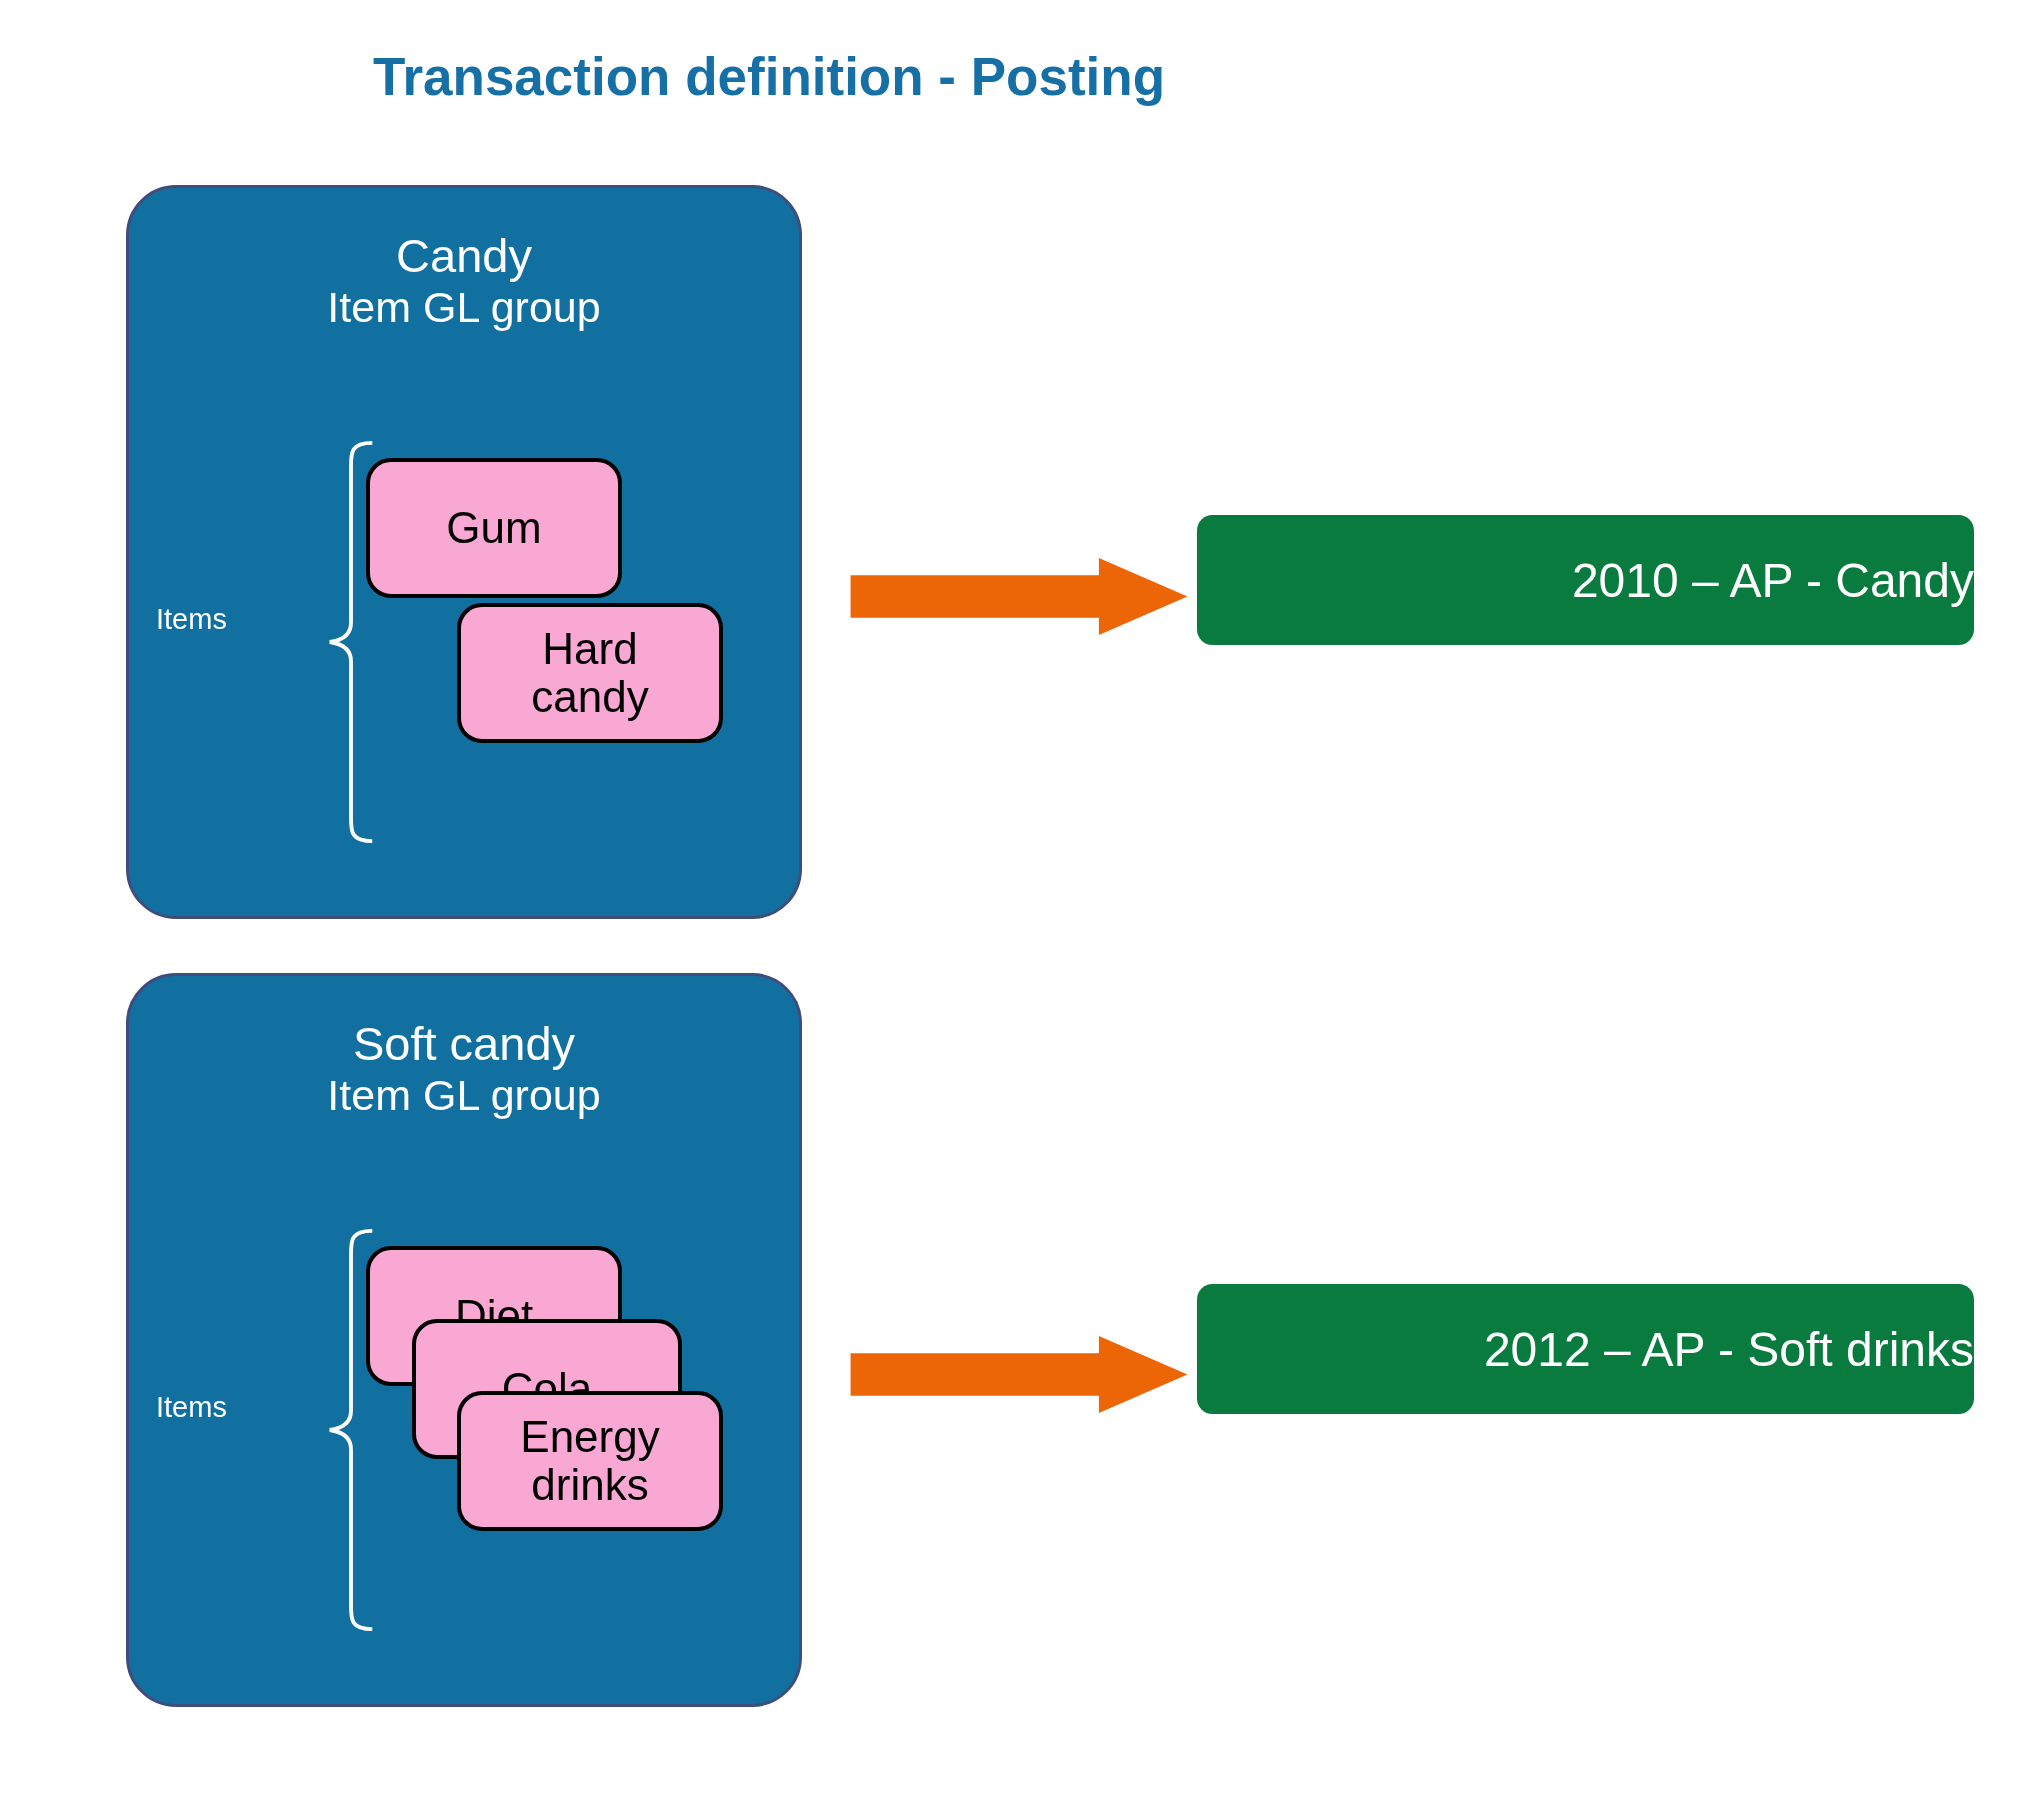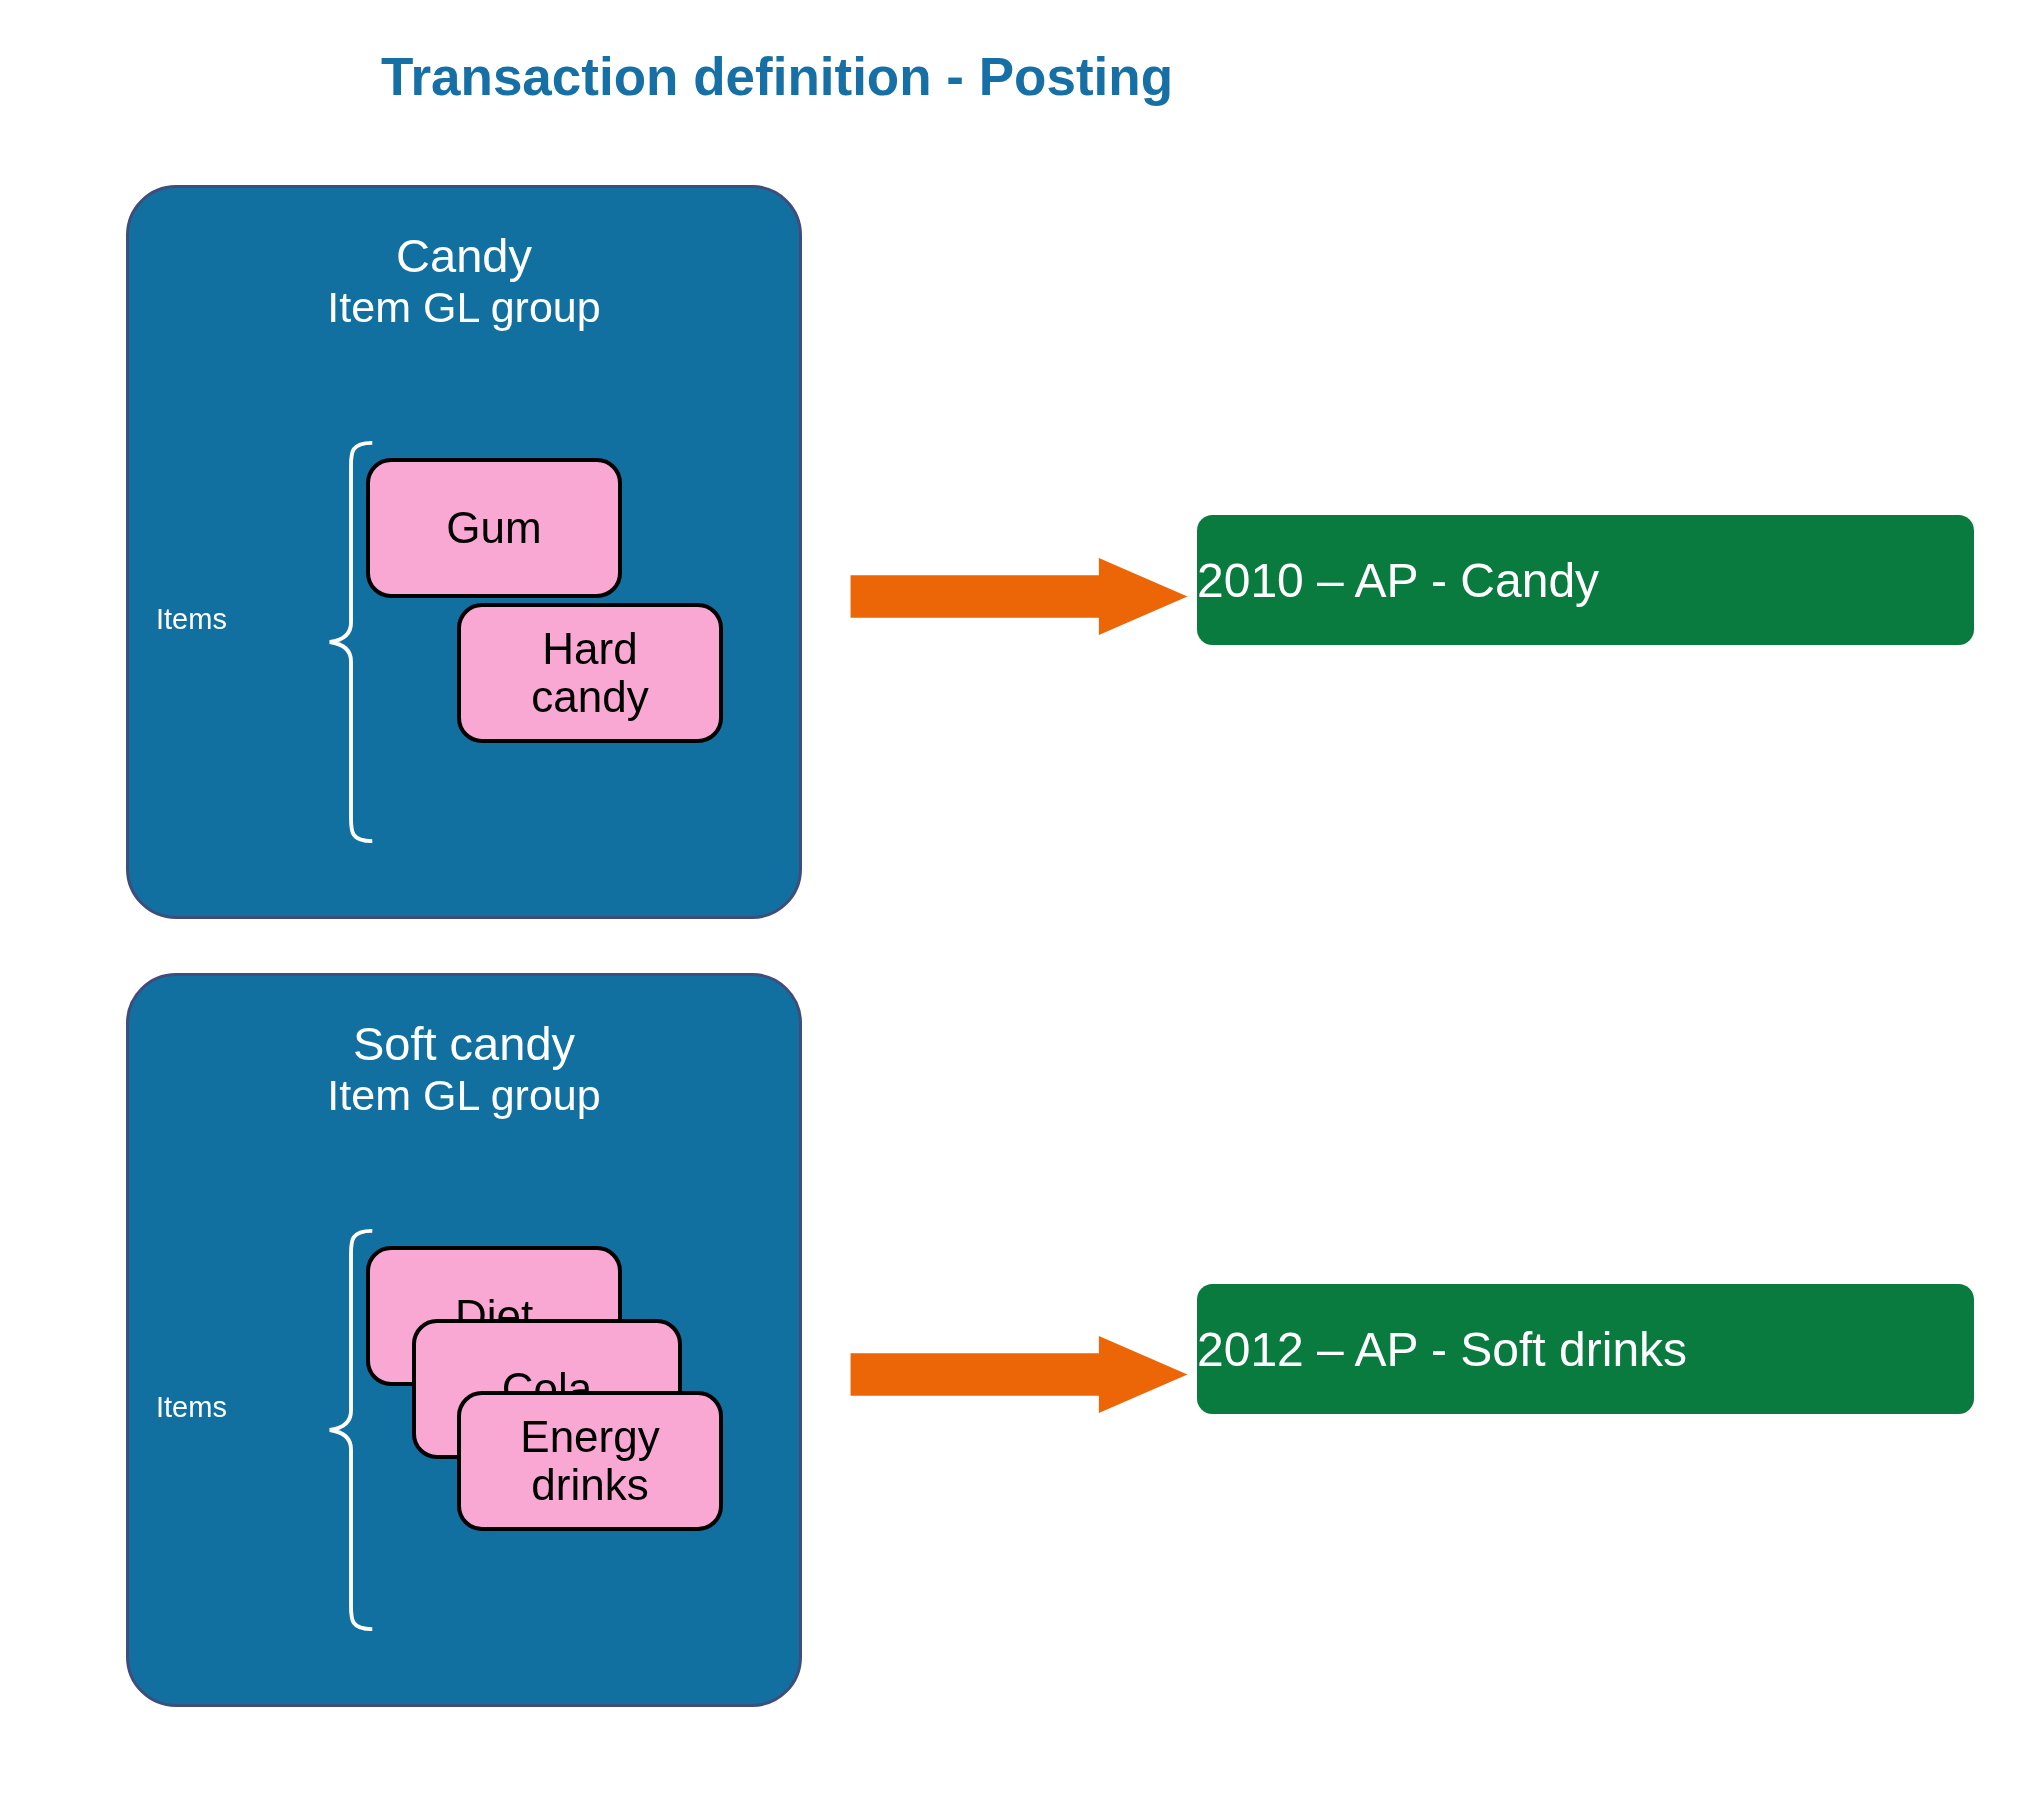--- a/index.html
+++ b/index.html
@@ -14,21 +14,21 @@
     position: relative;
     width: 2037px;
     height: 1809px;
     background: #ffffff;
     overflow: hidden;
   }
 
   
   .page-title {
     position: absolute;
-    left: 16px;
+    left: 8px;
     top: 46px;
     width: 1506px;
     text-align: center;
     font-size: 53px;
     font-weight: bold;
     color: #1670A5;
     letter-spacing: 0px;
     white-space: nowrap;
     padding-left: 8px;
   }
@@ -93,21 +93,21 @@
   }
 
   
   .account-box {
     position: absolute;
     background: #0A7B3E;
     border-radius: 15.4px;
     box-sizing: border-box;
     display: flex;
     align-items: center;
-    justify-content: flex-start;
+    justify-content: flex-end;
     color: #ffffff;
     font-size: 48px;
     white-space: nowrap;
   }
 </style>
 </head>
 <body>
 
 <div id="canvas">
 

